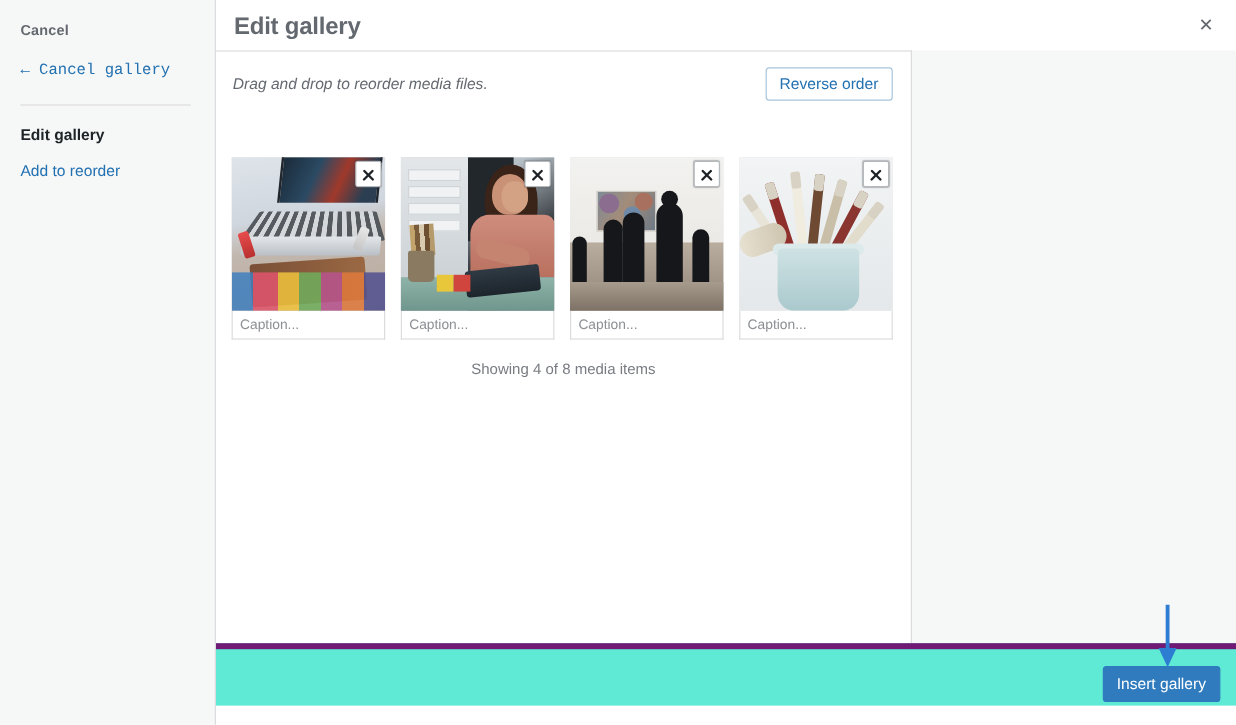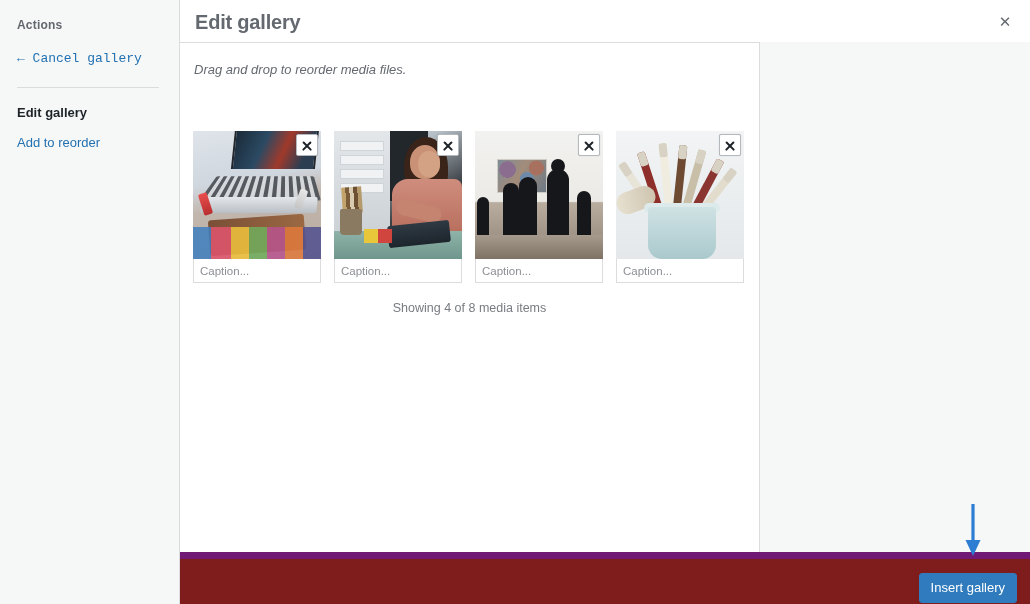--- a/index.html
+++ b/index.html
@@ -207,24 +207,24 @@
     position: absolute;
     left: 760px; top: 42px;
     width: 270px;
     height: 510px;
     background: #f6f7f7;
   }
 
   
   #modal-footer {
     position: absolute;
-    left: 180px; top: 552px;
+    left: 180px; top: 536px;
     width: 850px; height: 52px;
-    background: #7f1d1d;
-    border-top: 7px solid #701a75;
+    background: #5eead4;
+    border-top: 5px solid #701a75;
   }
   #insert-gallery-button {
     position: absolute;
     right: 13px; top: 14px;
     height: 30px;
     padding: 0 11px;
     background: #2f7bbd;
     border: 1px solid #2f7bbd;
     border-radius: 3px;
     color: #ffffff;
@@ -398,40 +398,41 @@
     background: linear-gradient(100deg,#e8e2d2,#cdc3ae); border-radius: 12px;
     transform: rotate(-20deg);
   }
 </style>
 </head>
 <body>
 
 <div id="modal">
 
   <div id="sidebar">
-    <div class="sidebar-heading">Actions</div>
+    <div class="sidebar-heading">Cancel</div>
 
     <a id="cancel-gallery" class="sidebar-link">← Cancel gallery</a>
 
     <div id="sidebar-divider"></div>
 
     <div class="sidebar-strong">Edit gallery</div>
 
     <a id="add-to-gallery" class="sidebar-link">Add to reorder</a>
   </div>
 
   <div id="modal-header">
     <div id="modal-title">Edit gallery</div>
     <button id="close-button">✕</button>
   </div>
 
   <div id="content-pane">
 
     <div id="toolbar-row">
       <div id="reorder-hint">Drag and drop to reorder media files.</div>
+      <button id="reverse-order-button">Reverse order</button>
     </div>
 
     <div id="attachments">
 
       <div class="attachment" style="left:0px; top:0px;">
         <div class="thumb-frame">
           <div class="thumb-art art-laptop">
             <div class="screen"></div>
               <div class="keyboard"></div>
               <div class="base"></div>

